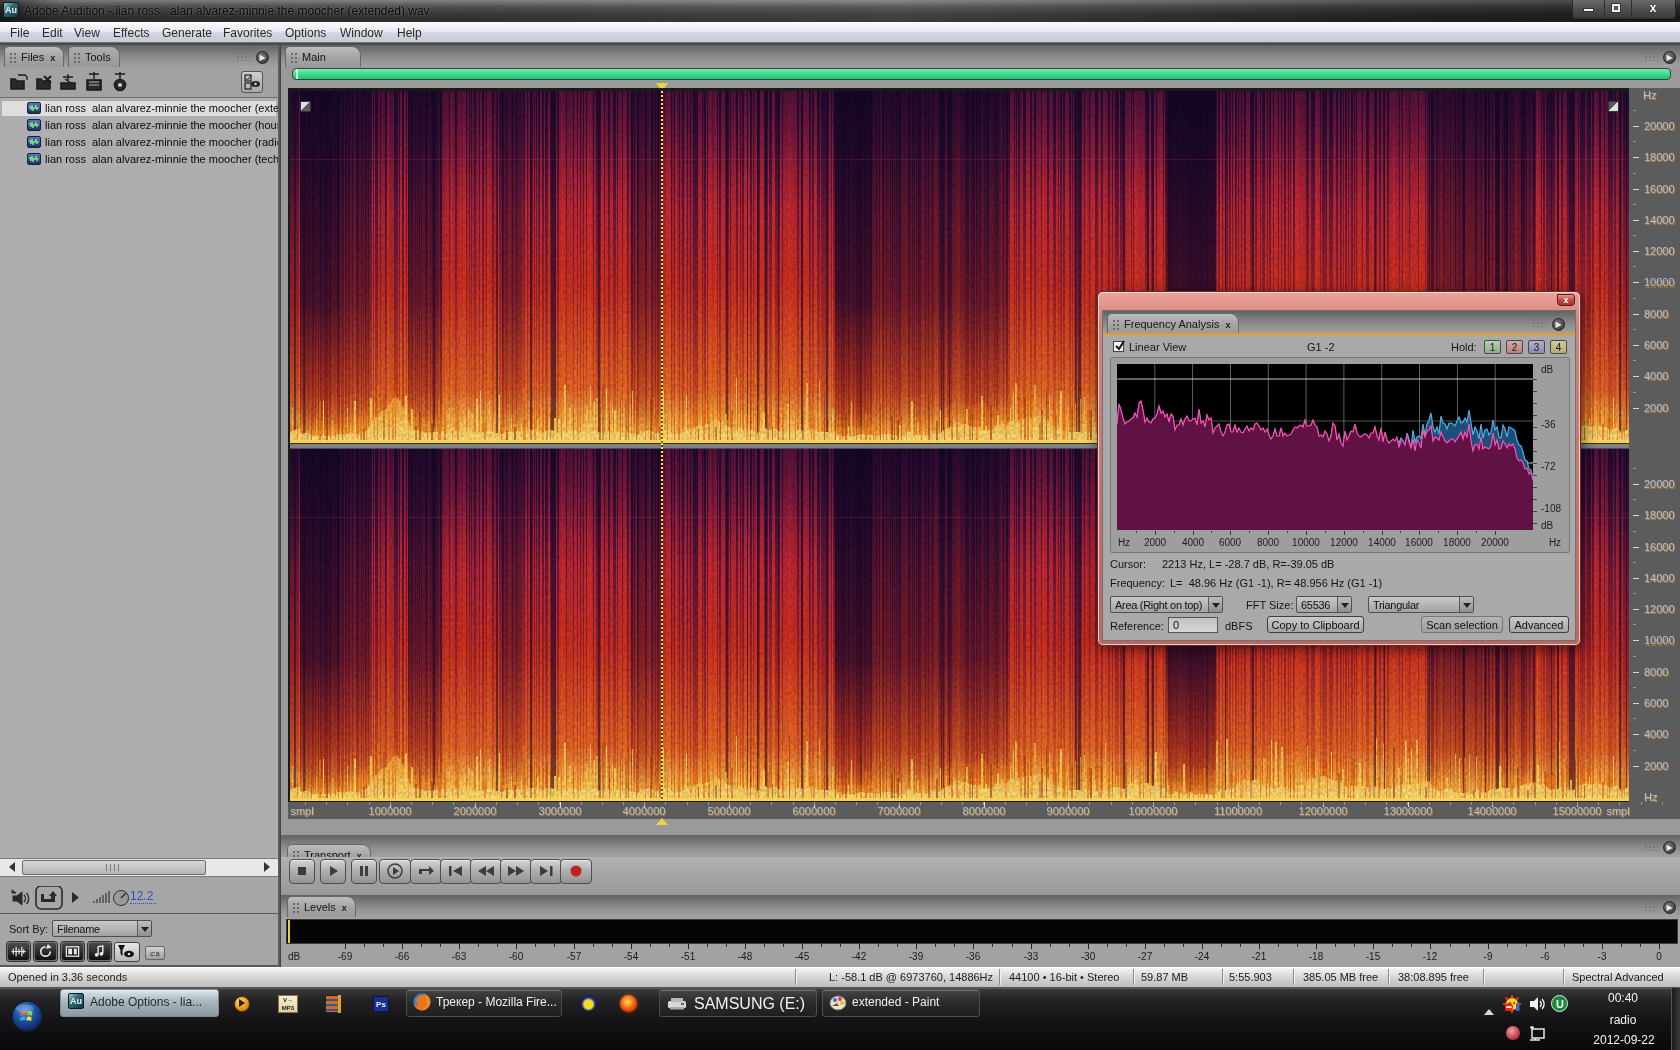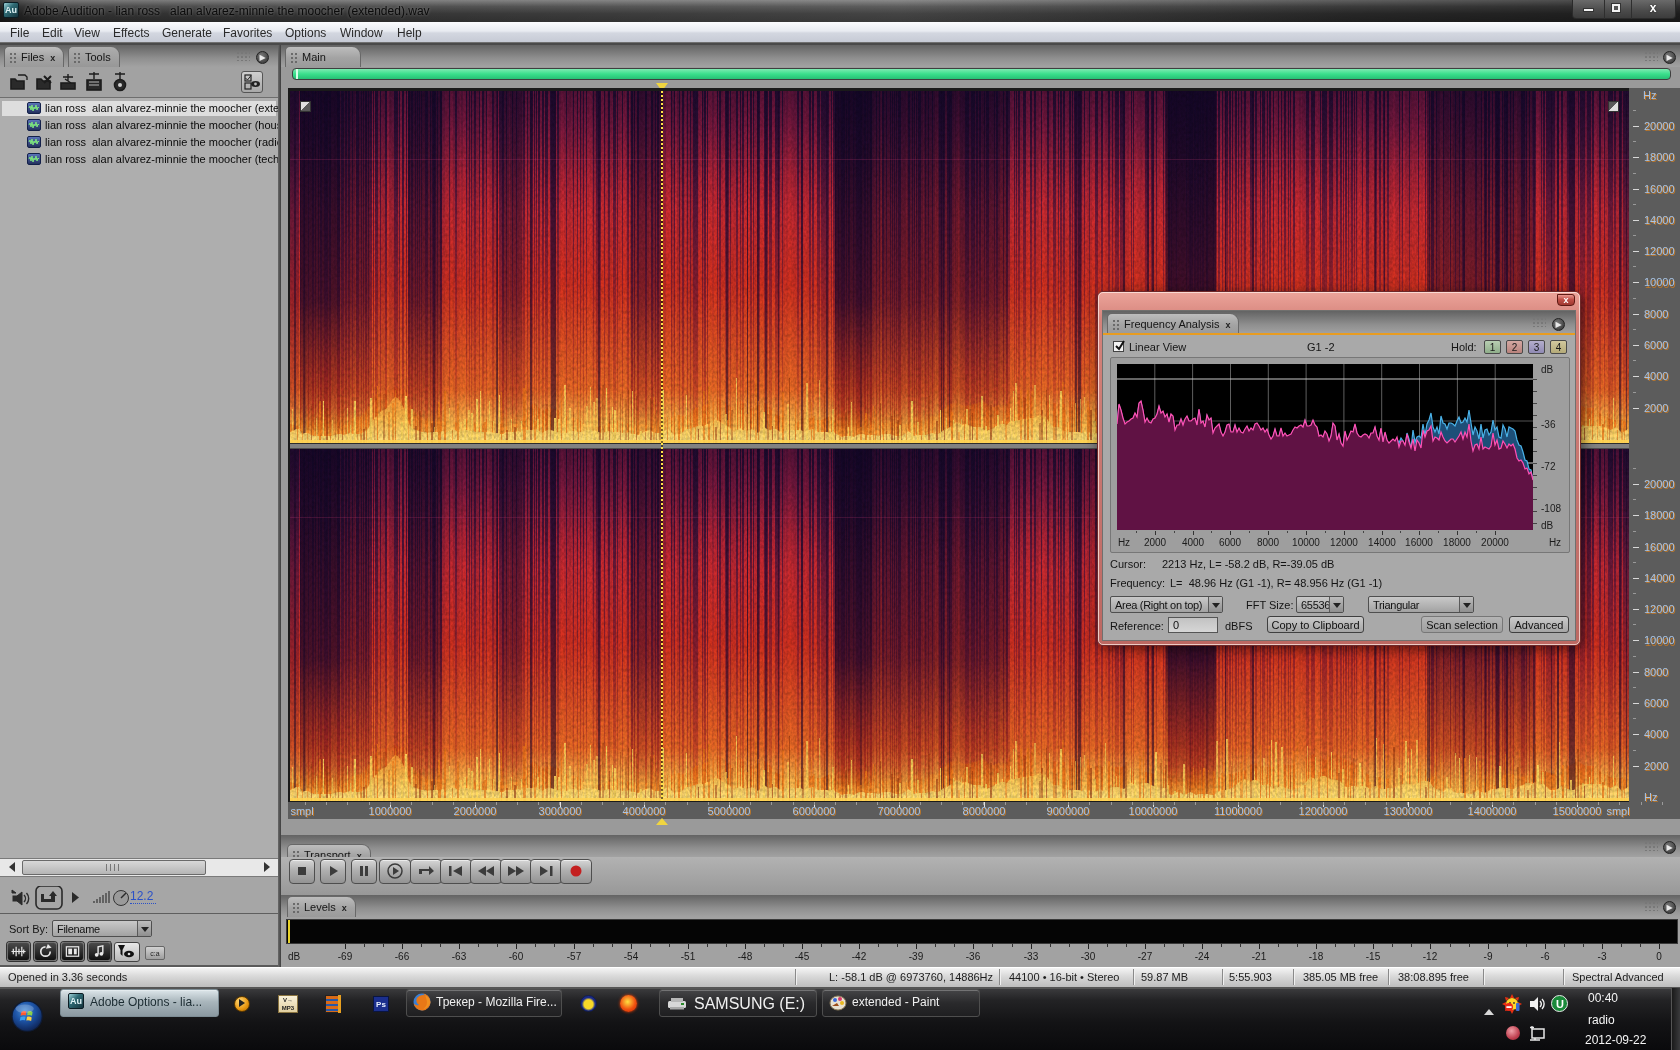--- a/index.html
+++ b/index.html
@@ -11,21 +11,21 @@
 .gripv{position:absolute;width:14px;height:10px;background-image:radial-gradient(circle,#787878 0.8px,rgba(0,0,0,0) 1px);background-size:4px 4px}
 .tbtn{position:absolute;top:859px;height:25px;border:1px solid #4e4e4e;border-radius:4px;background:linear-gradient(#d6d6d6,#b0b0b0 45%,#939393);box-shadow:inset 0 1px 0 #ececec}
 .mnu{position:absolute;top:4px;font-size:12px;color:#2a2a2a}
 .sbtxt{position:absolute;top:4px;font-size:11px;color:#1c1c1c;white-space:nowrap}
 .sbsep{position:absolute;top:2px;width:1px;height:16px;background:#8a8a8a;box-shadow:1px 0 0 #f0f0f0}
 .cmb{position:absolute;background:linear-gradient(#c9c9c9,#a2a2a2);border:1px solid #4f4f4f;border-radius:2px;font-size:11px;color:#111;padding:2px 0 0 4px;height:17px;white-space:nowrap;letter-spacing:-0.3px;overflow:hidden}
 .cmb .ar{position:absolute;right:0;top:0;bottom:0;width:14px;border-left:1px solid #5a5a5a;background:linear-gradient(#bdbdbd,#8f8f8f)}
 .cmb .ar:after{content:"";position:absolute;left:3px;top:6px;border:4px solid rgba(0,0,0,0);border-top:5px solid #222}
 .btn{position:absolute;background:linear-gradient(#cacaca,#a5a5a5);border:1px solid #3f3f3f;border-radius:3px;font-size:11px;color:#101010;text-align:center;padding-top:2px;height:17px}
 .tsk{position:absolute;top:990px;height:28px;border:1px solid #4e4e4e;border-radius:3px;background:linear-gradient(#454547,#2a2a2c 50%,#1f1f21);box-shadow:inset 0 1px 0 rgba(255,255,255,.25);color:#f2f2f2;font-size:12px;white-space:nowrap}
-.trayt{position:absolute;color:#f5f5f5;font-size:12px;text-align:left;width:70px}
+.trayt{position:absolute;color:#f5f5f5;font-size:12px;text-align:center;width:70px}
 .hold{position:absolute;top:340px;width:17px;height:14px;border:1px solid #4a4a4a;border-radius:2px;font-size:10px;text-align:center;line-height:13px;color:#1a1a1a}
 .fl{position:absolute;left:27px;width:14px;height:12px;border-radius:2px;background:linear-gradient(#5a74b8,#23305e);border:1px solid #13204a}
 .fl svg{position:absolute;left:0;top:0}
 .flt{position:absolute;font-size:11px;color:#0a0a0a;white-space:nowrap}
 .dkb{position:absolute;top:942px;width:23px;height:19px;border-radius:3px;background:linear-gradient(#4a4a4a,#101010);border:1px solid #6e6e6e;box-shadow:0 0 0 1px #333}
 </style></head><body>
 
 <div class="a" style="left:0;top:0;width:1680px;height:22px;background:linear-gradient(180deg,#808080,#4e4e4e 30%,#343434 62%,#2a2a2a)"></div>
 <div class="a" style="left:0;top:0;width:1680px;height:22px;background:linear-gradient(90deg,rgba(0,0,0,.5),rgba(0,0,0,.05) 60px,rgba(255,255,255,0) 300px,rgba(255,255,255,.08) 900px,rgba(0,0,0,.25) 1350px,rgba(0,0,0,.45))"></div>
 <div class="a" style="left:3px;top:2px;width:16px;height:16px;border-radius:2px;background:linear-gradient(135deg,#9fd3da,#2f6b75 40%,#15333c);border:1px solid #0c1d24;color:#dff2f5;font-size:9px;font-weight:bold;text-align:center;line-height:15px">Au</div>
@@ -1558,27 +1558,27 @@
     <rect x="290" y="0" width="1" height="2" fill="#444"></rect>
     <rect x="347" y="0" width="1" height="4" fill="#333"></rect>
     <text x="347" y="15" fill="#1c1c1c" font-size="10px" font-family="Liberation Sans" text-anchor="middle">18000</text>
     <rect x="328" y="0" width="1" height="2" fill="#444"></rect>
     <rect x="385" y="0" width="1" height="4" fill="#333"></rect>
     <text x="385" y="15" fill="#1c1c1c" font-size="10px" font-family="Liberation Sans" text-anchor="middle">20000</text>
     <rect x="366" y="0" width="1" height="2" fill="#444"></rect>
   </svg>
 
 <div class="a" style="left:1110px;top:558px;font-size:11px;color:#141414">Cursor:</div>
-<div class="a" style="left:1162px;top:558px;font-size:11px;color:#141414">2213 Hz, L= -58.2 dB, R=-39.05 dB</div>
+<div class="a" style="left:1162px;top:558px;font-size:11px;color:#141414">2213 Hz, L= -28.7 dB, R=-39.05 dB</div>
 <div class="a" style="left:1110px;top:577px;font-size:11px;color:#141414">Frequency:</div>
 <div class="a" style="left:1170px;top:577px;font-size:11px;color:#141414">L=&nbsp; 48.96 Hz (G1 -1), R= 48.956 Hz (G1 -1)</div>
 
 <div class="cmb" style="left:1110px;top:596px;width:113px">Area (Right on top)<span class="ar"></span></div>
 <div class="a" style="left:1246px;top:599px;font-size:11px;color:#141414">FFT Size:</div>
-<div class="cmb" style="left:1296px;top:596px;width:48px">65536<span class="ar"></span></div>
+<div class="cmb" style="left:1296px;top:596px;width:56px">65536<span class="ar"></span></div>
 <div class="cmb" style="left:1368px;top:596px;width:106px">Triangular<span class="ar"></span></div>
 
 <div class="a" style="left:1110px;top:620px;font-size:11px;color:#141414">Reference:</div>
 <div class="a" style="left:1168px;top:617px;width:50px;height:16px;background:linear-gradient(#c2c2c2,#d6d6d6);border:1px solid #555;font-size:11px;color:#111;padding:1px 0 0 4px">0</div>
 <div class="a" style="left:1225px;top:620px;font-size:11px;color:#141414">dBFS</div>
 <div class="btn" style="left:1267px;top:616px;width:97px">Copy to Clipboard</div>
 <div class="btn" style="left:1421px;top:616px;width:82px;border-color:#777;background:linear-gradient(#b5b5b5,#9e9e9e)">Scan selection</div>
 <div class="btn" style="left:1509px;top:616px;width:60px">Advanced</div>
 
 <div class="a" style="left:0;top:967px;width:1680px;height:21px;background:linear-gradient(#f4f4f4,#d8d8d8 45%,#bdbdbd);border-top:1px solid #fff;border-bottom:1px solid #555"></div>

